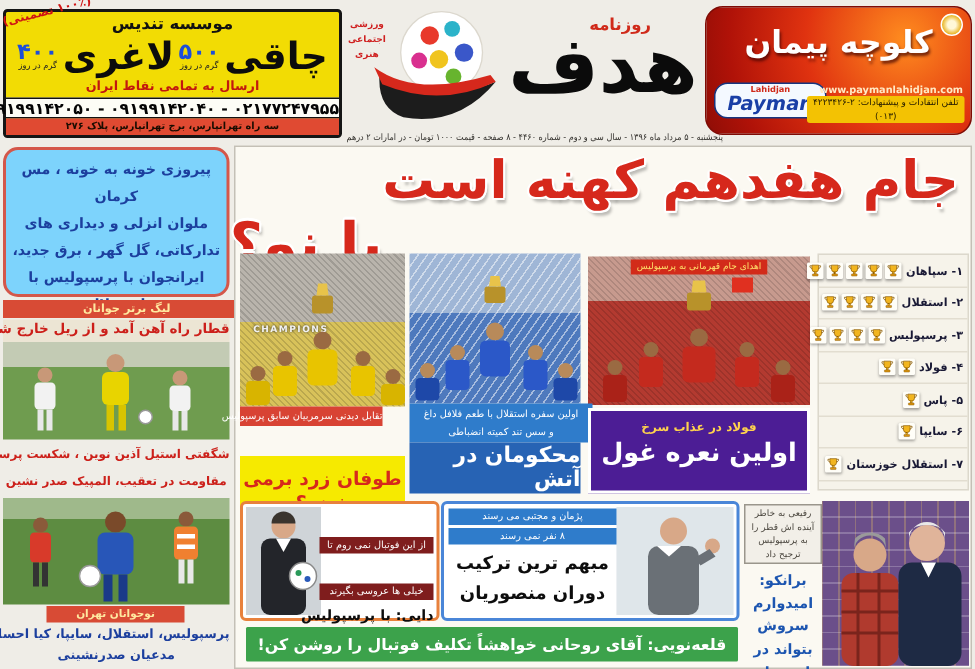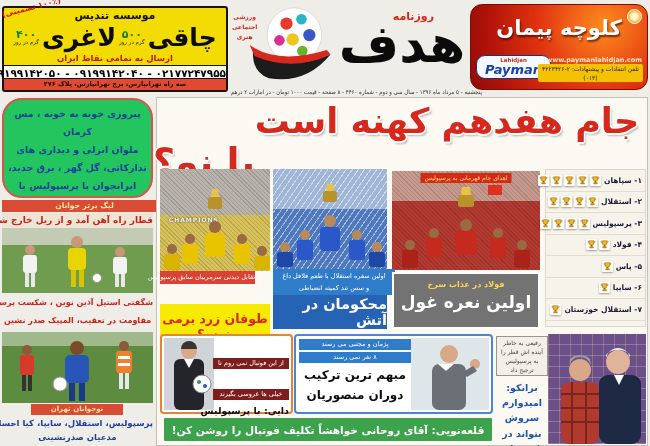--- a/index.html
+++ b/index.html
@@ -7,21 +7,21 @@
   body { font-family:"DejaVu Sans", sans-serif; direction:rtl; }
   #page { position:relative; width:650px; height:446px; background:#efede7; overflow:hidden; margin:0 auto; }
 
   
   .ad-left { position:absolute; left:2px; top:6px; width:226px; height:86px; background:#f2dc04; border:2px solid #151515; border-radius:3px; text-align:center; }
   .ad-left .inst { font-size:11px; font-weight:900; color:#111; margin-top:1px; }
   .ad-left .badge { position:absolute; left:-3px; top:-5px; color:#cf1414; font-size:8px; font-weight:900; transform:rotate(-14deg); }
   .bigrow { display:flex; direction:rtl; justify-content:center; align-items:center; gap:3px; height:30px; }
   .bigrow .big { font-size:25px; font-weight:900; color:#0c0c0c; line-height:1; }
   .bigrow .numcol { display:flex; flex-direction:column; align-items:center; line-height:1; }
-  .bigrow .numcol b { font-size:11px; font-weight:900; color:#15803d; }
+  .bigrow .numcol b { font-size:15px; font-weight:900; color:#1d4ed8; }
   .bigrow .numcol i { font-style:normal; font-size:5.5px; color:#222; }
   .ad-left .ship { color:#c2180f; font-size:8.5px; font-weight:900; margin-top:1px; }
   .ad-left .phones { background:#fdfdf6; border-top:1px solid #111; border-bottom:1px solid #111; color:#050505; font-weight:900; font-size:10.5px; margin-top:2px; height:14px; line-height:14px; white-space:nowrap; }
   .ad-left .addr { background:#e04a32; color:#1a0c00; font-size:6.5px; height:11px; line-height:11px; font-weight:700; }
 
   
   .masthead { position:absolute; left:230px; top:2px; width:238px; height:94px; }
   .tagwords { position:absolute; left:2px; top:10px; color:#cf2020; font-size:6px; font-weight:700; line-height:1.7; text-align:center; }
   .ball { position:absolute; left:16px; top:0; width:88px; height:82px; }
   .kicker { position:absolute; right:34px; top:8px; color:#d02a1a; font-size:11px; font-weight:900; }
@@ -32,21 +32,21 @@
   .ad-right { position:absolute; left:470px; top:4px; width:178px; height:86px; border:1px solid #7e0b05; border-radius:12px;
     background:radial-gradient(circle at 75% 25%, #ff8c1f 0%, #e03310 45%, #b01208 80%, #8e0d06 100%); }
   .ad-right .crest { position:absolute; right:5px; top:4px; width:15px; height:15px; border-radius:50%; background:radial-gradient(#fff8d8 30%, #e8b322 70%); border:1px solid #fff; }
   .ad-right-title { color:#ffffff; font-size:21px; font-weight:900; text-align:center; margin-top:11px; text-shadow:1px 2px 2px rgba(60,0,0,.7); }
   .payman { position:absolute; left:5px; bottom:10px; background:#f4f9ff; border:1px solid #17357e; border-radius:9px; padding:1px 8px; color:#1a3fa6; font-weight:900; font-style:italic; font-size:13px; line-height:1.1; }
   .payman small { display:block; font-size:5.5px; color:#d02a1a; font-style:normal; text-align:center; }
   .ad-right .site { position:absolute; right:5px; bottom:25px; direction:ltr; color:#ffe9c4; font-size:6.5px; font-weight:700; }
   .ad-right .adphone { position:absolute; right:4px; bottom:7px; width:105px; background:#f3c203; color:#231a00; font-size:6px; text-align:center; border-radius:2px; line-height:1.5; }
 
   
-  .teaser { position:absolute; left:2px; top:98px; width:151px; height:100px; background:#22c55e; border:2px solid #d4574a; border-radius:20px; color:#1c3f9e; font-weight:900; font-size:9.5px; line-height:1.9; text-align:center; padding-top:5px; }
+  .teaser { position:absolute; left:2px; top:98px; width:151px; height:100px; background:#7dd3fc; border:2px solid #d4574a; border-radius:10px; color:#1c3f9e; font-weight:900; font-size:9.5px; line-height:1.9; text-align:center; padding-top:5px; }
   .lstrip { position:absolute; background:#d84b35; color:#ffe9a0; font-size:7.5px; font-weight:700; text-align:center; }
   .strip-youth { left:2px; top:200px; width:165px; height:12px; line-height:12px;text-align:center; }
   .head-train { position:absolute; left:2px; top:213px; width:151px; height:15px; line-height:15px; background:#ece5d4; color:#cc1f1a; font-weight:900; font-size:9px; text-align:center; white-space:nowrap; }
   .photo { position:absolute; overflow:hidden; }
   .photo svg { position:absolute; inset:0; width:100%; height:100%; }
   .ph-match1 { left:2px; top:228px; width:151px; height:65px; background:linear-gradient(#c3cbb4 0 26%, #6f9c4f 26% 100%); }
   .cap-red { position:absolute; left:2px; top:294px; width:151px; color:#cc201a; font-weight:900; font-size:8px; line-height:2.2; text-align:center; white-space:nowrap; }
   .ph-match2 { left:2px; top:332px; width:151px; height:71px; background:linear-gradient(#9fb98b 0 20%, #5d8c41 20% 100%); }
   .strip-teens { left:31px; top:404px; width:92px; height:11px; line-height:11px; font-size:7px; }
   .cap-blue { position:absolute; left:2px; top:416px; width:151px; color:#1c3f9e; font-weight:900; font-size:8.5px; line-height:1.7; text-align:center; white-space:nowrap; }
@@ -73,21 +73,21 @@
   .champs { position:absolute; left:388px; top:71px; width:101px; height:158px; background:#f6f3ea; border:1px solid #dcd8cc; }
   .champ-row { display:flex; align-items:center; height:21.5px; border-bottom:1px solid #e2ddd0; padding:0 3px; direction:rtl; }
   .champ-name { font-size:7.5px; font-weight:900; color:#191935; white-space:nowrap; margin-left:2px; }
   .cups { display:inline-flex; direction:rtl; }
   .cup { background:#fffef8; box-shadow:0 1px 2px rgba(0,0,0,.35); border-radius:1px; margin:0 1px; display:inline-flex; padding:1px; }
 
   .strip-a { position:absolute; left:3px; top:173px; width:95px; height:13px; line-height:13px; background:#d84334; color:#fff; font-size:6.5px; text-align:right; white-space:nowrap; }
   .box-a { position:absolute; left:3px; top:186px; width:110px; height:45px; background:#f6ea00; display:flex; align-items:center; justify-content:center; color:#d6281c; font-weight:900; font-size:12.5px; text-align:center; line-height:1.25;margin-top:20px; }
   .strip-b { position:absolute; left:116px; top:171px; width:122px; height:26px; background:#2f7ccb; color:#fff; font-size:6.5px; text-align:center; line-height:1.9; padding-top:1px; }
   .box-b { position:absolute; left:116px; top:197px; width:114px; height:34px; background:#2763b4; display:flex; align-items:center; justify-content:center; color:#fff; font-weight:900; font-size:14.5px; }
-  .box-c { position:absolute; left:235px; top:174px; width:148px; height:57px; background:#737373; box-shadow:inset 0 0 0 2px #fff; text-align:center; }
+  .box-c { position:absolute; left:235px; top:174px; width:148px; height:57px; background:#4c1d95; box-shadow:inset 0 0 0 2px #fff; text-align:center; }
   .box-c .kick { color:#ffd34d; font-size:8px; font-weight:700; margin-top:8px; }
   .box-c .ttl { color:#fff; font-size:17px; font-weight:900; margin-top:3px; }
 
   
   .daei-box { position:absolute; left:3px; top:236px; width:133px; height:80px; border:2px solid #e8813c; border-radius:4px; background:#fff; }
   .daei-photo { position:absolute; left:2px; top:2px; width:50px; height:72px; background:#cfd4d8; overflow:hidden; }
   .daei-txt { position:absolute; right:2px; top:2px; width:76px; text-align:center; }
   .ostrip { background:#7f1d1d; color:#fff; font-size:6.5px; line-height:1.7; margin-bottom:2px; white-space:nowrap;margin-top:20px; }
   .daei-title { color:#0d0d0d; font-weight:900; font-size:9.5px; line-height:1.8; white-space:nowrap; }
 

